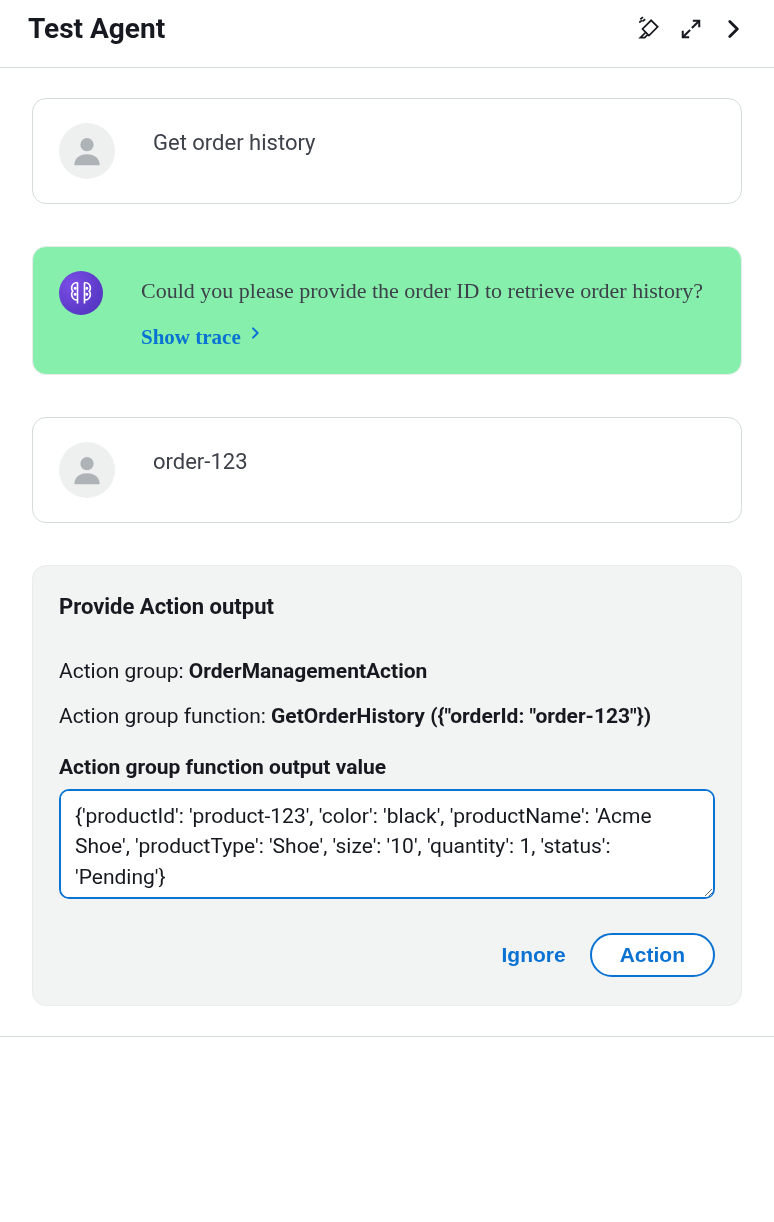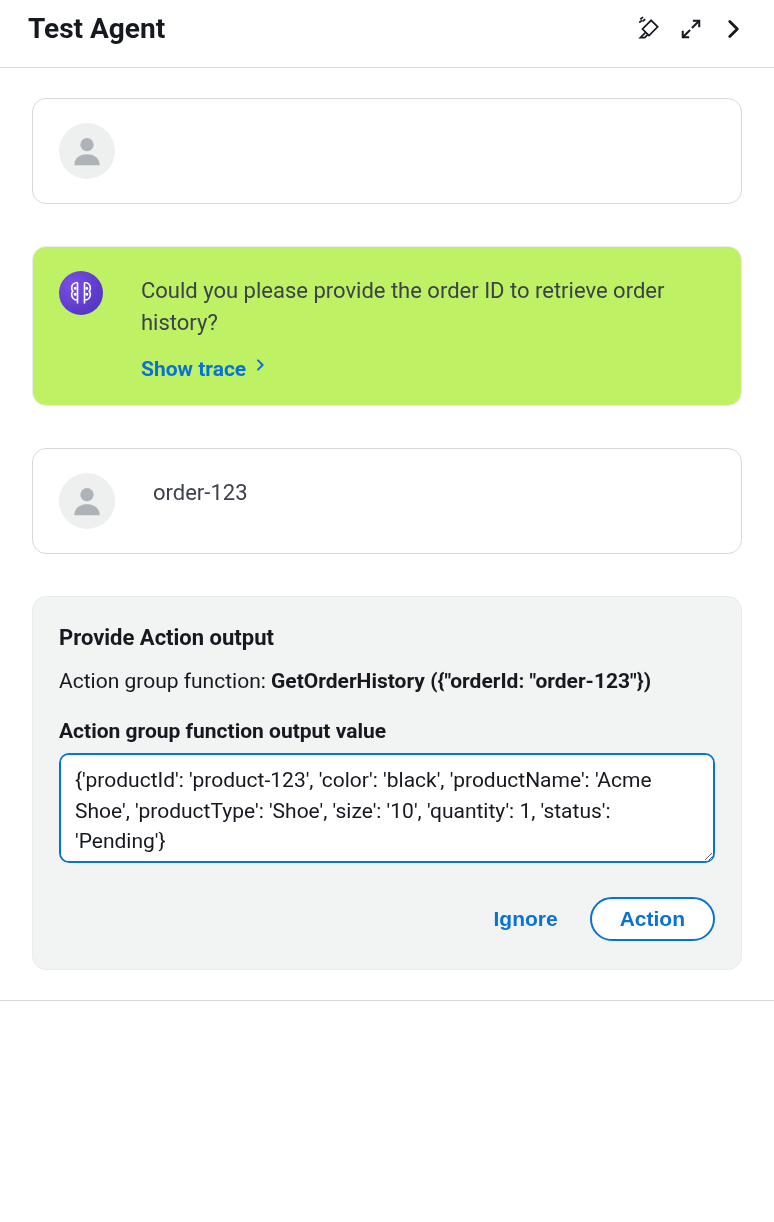--- a/index.html
+++ b/index.html
@@ -46,22 +46,23 @@
     padding: 24px 26px;
     display: flex;
     align-items: flex-start;
     gap: 38px;
   }
   .bubble.user {
     background: #fff;
     border: 1px solid #d5dbdb;
   }
   .bubble.agent {
-    background: #bef264;
+    background: #86efac;
     border: 1px solid #e9ebed;
+    font-family: Liberation Serif, serif;
   }
   .avatar {
     width: 56px;
     height: 56px;
     border-radius: 50%;
     flex-shrink: 0;
     display: flex;
     align-items: center;
     justify-content: center;
   }
@@ -95,21 +96,21 @@
   }
   .action-panel {
     background: #f2f3f3;
     border: 1px solid #e9ebed;
     border-radius: 14px;
     padding: 28px 26px 28px 26px;
   }
   .action-panel h2 {
     font-size: 22px;
     font-weight: 700;
-    margin-bottom: 16px;
+    margin-bottom: 37px;
   }
   .action-line {
     font-size: 21px;
     line-height: 1.5;
     margin-bottom: 14px;
     color: #16191f;
   }
   .action-line .lbl { font-weight: 400; }
   .action-line .val { font-weight: 700; }
   .output-label {
@@ -127,21 +128,21 @@
     line-height: 1.45;
     padding: 10px 14px;
     font-family: inherit;
     resize: both;
     min-height: 110px;
     color: #16191f;
   }
   .action-buttons {
     display: flex;
     justify-content: flex-end;
-    gap: 32px;
+    gap: 24px;
     margin-top: 30px;
   }
   .link-btn {
     background: none;
     border: none;
     color: #0972d3;
     font-weight: 700;
     font-size: 21px;
     cursor: pointer;
   }
@@ -191,20 +192,23 @@
 </div>
 
 <div class="content">
 
   <div class="bubble user">
     <div class="avatar user-avatar">
       <svg width="38" height="38" viewBox="0 0 24 24" fill="#aeb3b7">
         <circle cx="12" cy="8" r="4.2"></circle>
         <path d="M4 21 C4 16 8 14 12 14 C16 14 20 16 20 21 Z"></path>
       </svg>
+    </div>
+    <div class="bubble-body">
+      <div class="msg-text">Get order history</div>
     </div>
   </div>
 
   <div class="bubble agent">
     <div class="avatar agent-avatar">
       <svg width="28" height="28" viewBox="0 0 24 24" fill="none" stroke="#fff" stroke-width="1.4">
         <path d="M9 3 C6 3 4 5 4 8 C4 9 4.5 10 5 10.5 C4.5 11 4 12 4 13 C4 16 6 18 9 18 L9 21 M9 3 L9 18"></path>
         <path d="M15 3 C18 3 20 5 20 8 C20 9 19.5 10 19 10.5 C19.5 11 20 12 20 13 C20 16 18 18 15 18 L15 21 M15 3 L15 18"></path>
         <circle cx="7" cy="8" r="0.6" fill="#fff"></circle>
           <circle cx="17" cy="8" r="0.6" fill="#fff"></circle>
@@ -231,20 +235,23 @@
       </svg>
     </div>
     <div class="bubble-body">
       <div class="msg-text">order-123</div>
     </div>
   </div>
 
   <div class="action-panel">
     <h2>Provide Action output</h2>
     <div class="action-line">
+      <span class="lbl">Action group: </span><span class="val">OrderManagementAction</span>
+    </div>
+    <div class="action-line">
       <span class="lbl">Action group function: </span><span class="val">GetOrderHistory ({"orderId: "order-123"})</span>
     </div>
     <div class="output-label">Action group function output value</div>
     <textarea class="output-box" style="">{'productId': 'product-123', 'color': 'black', 'productName': 'Acme Shoe', 'productType': 'Shoe', 'size': '10', 'quantity': 1, 'status': 'Pending'}</textarea>
     <div class="action-buttons">
       <button class="link-btn">Ignore</button>
       <button class="primary-btn">Action</button>
     </div>
   </div>
 

